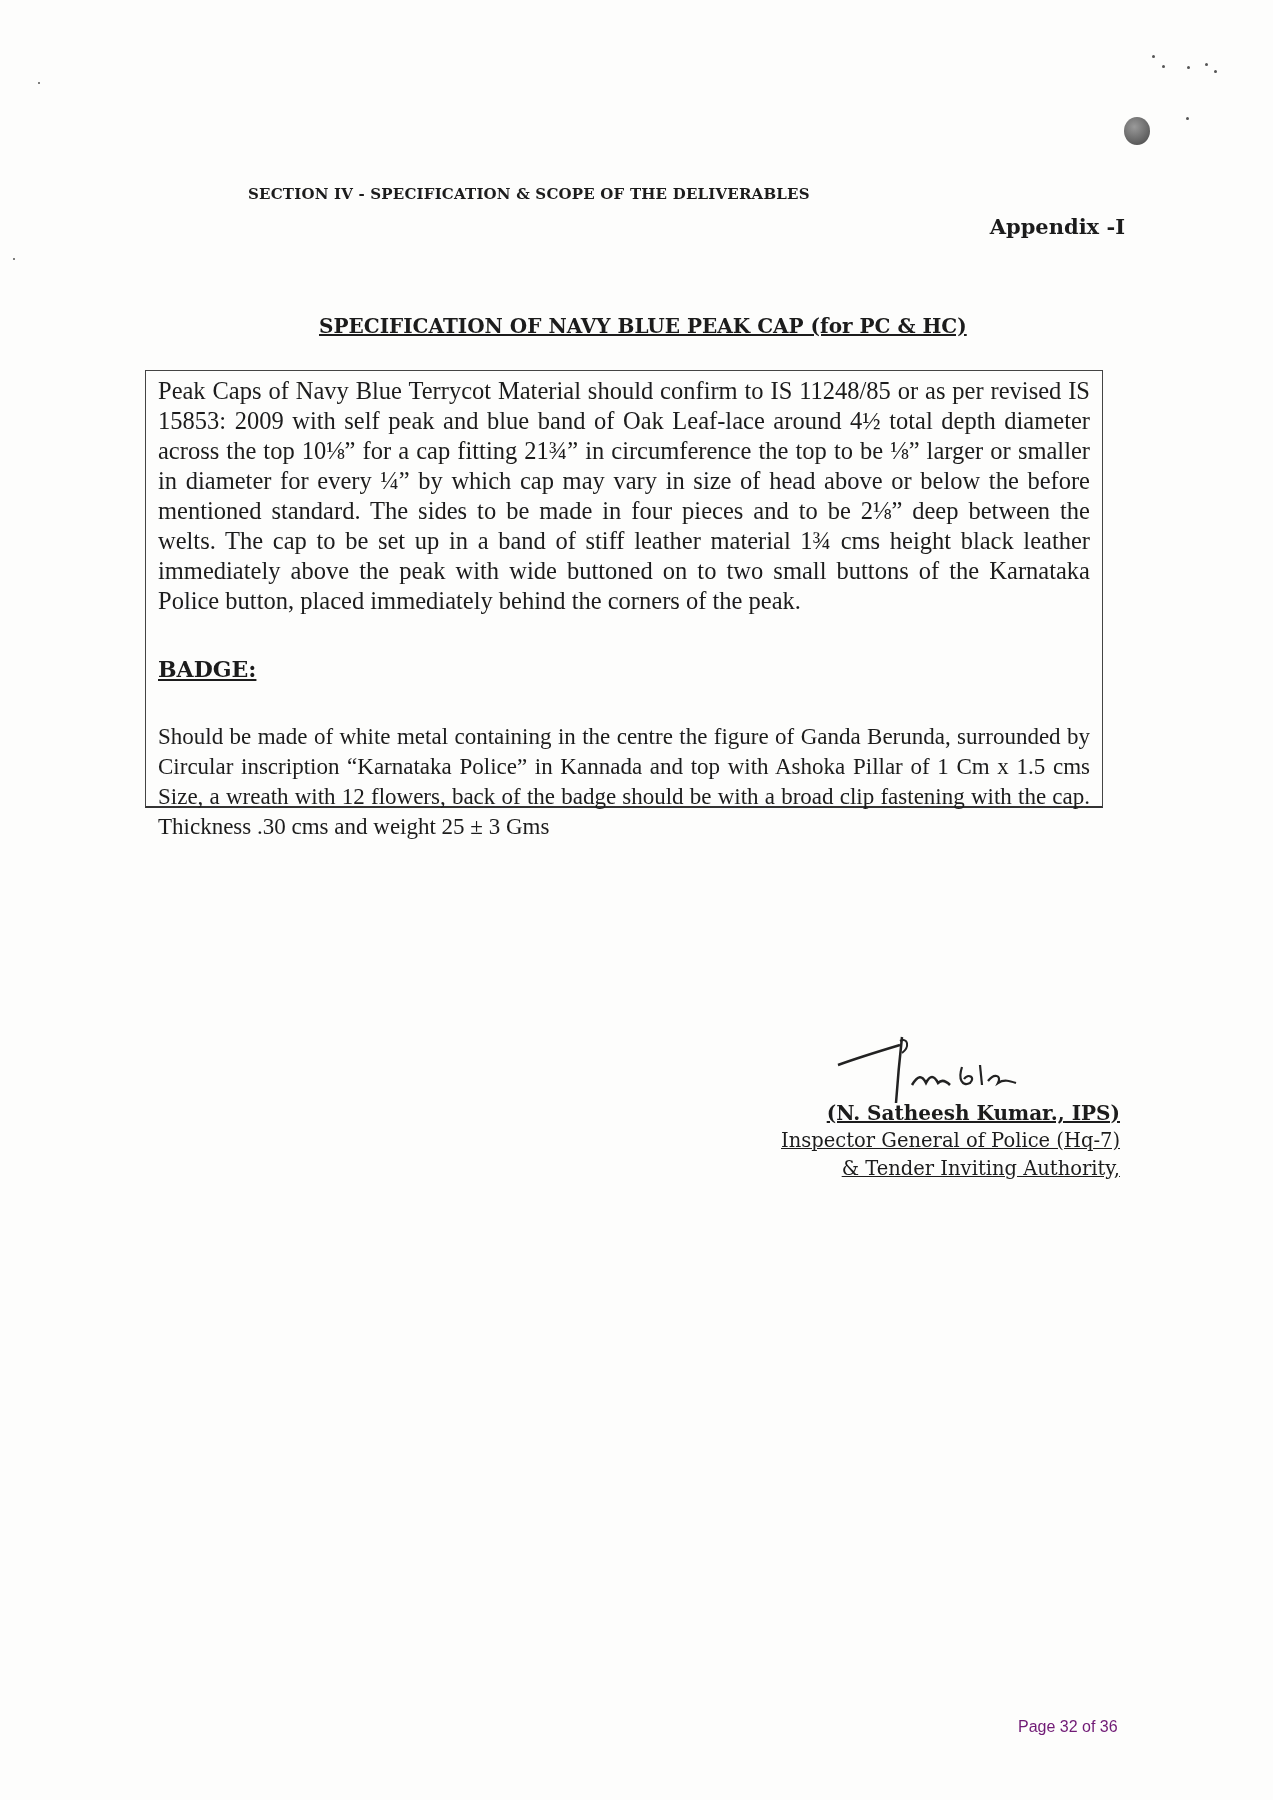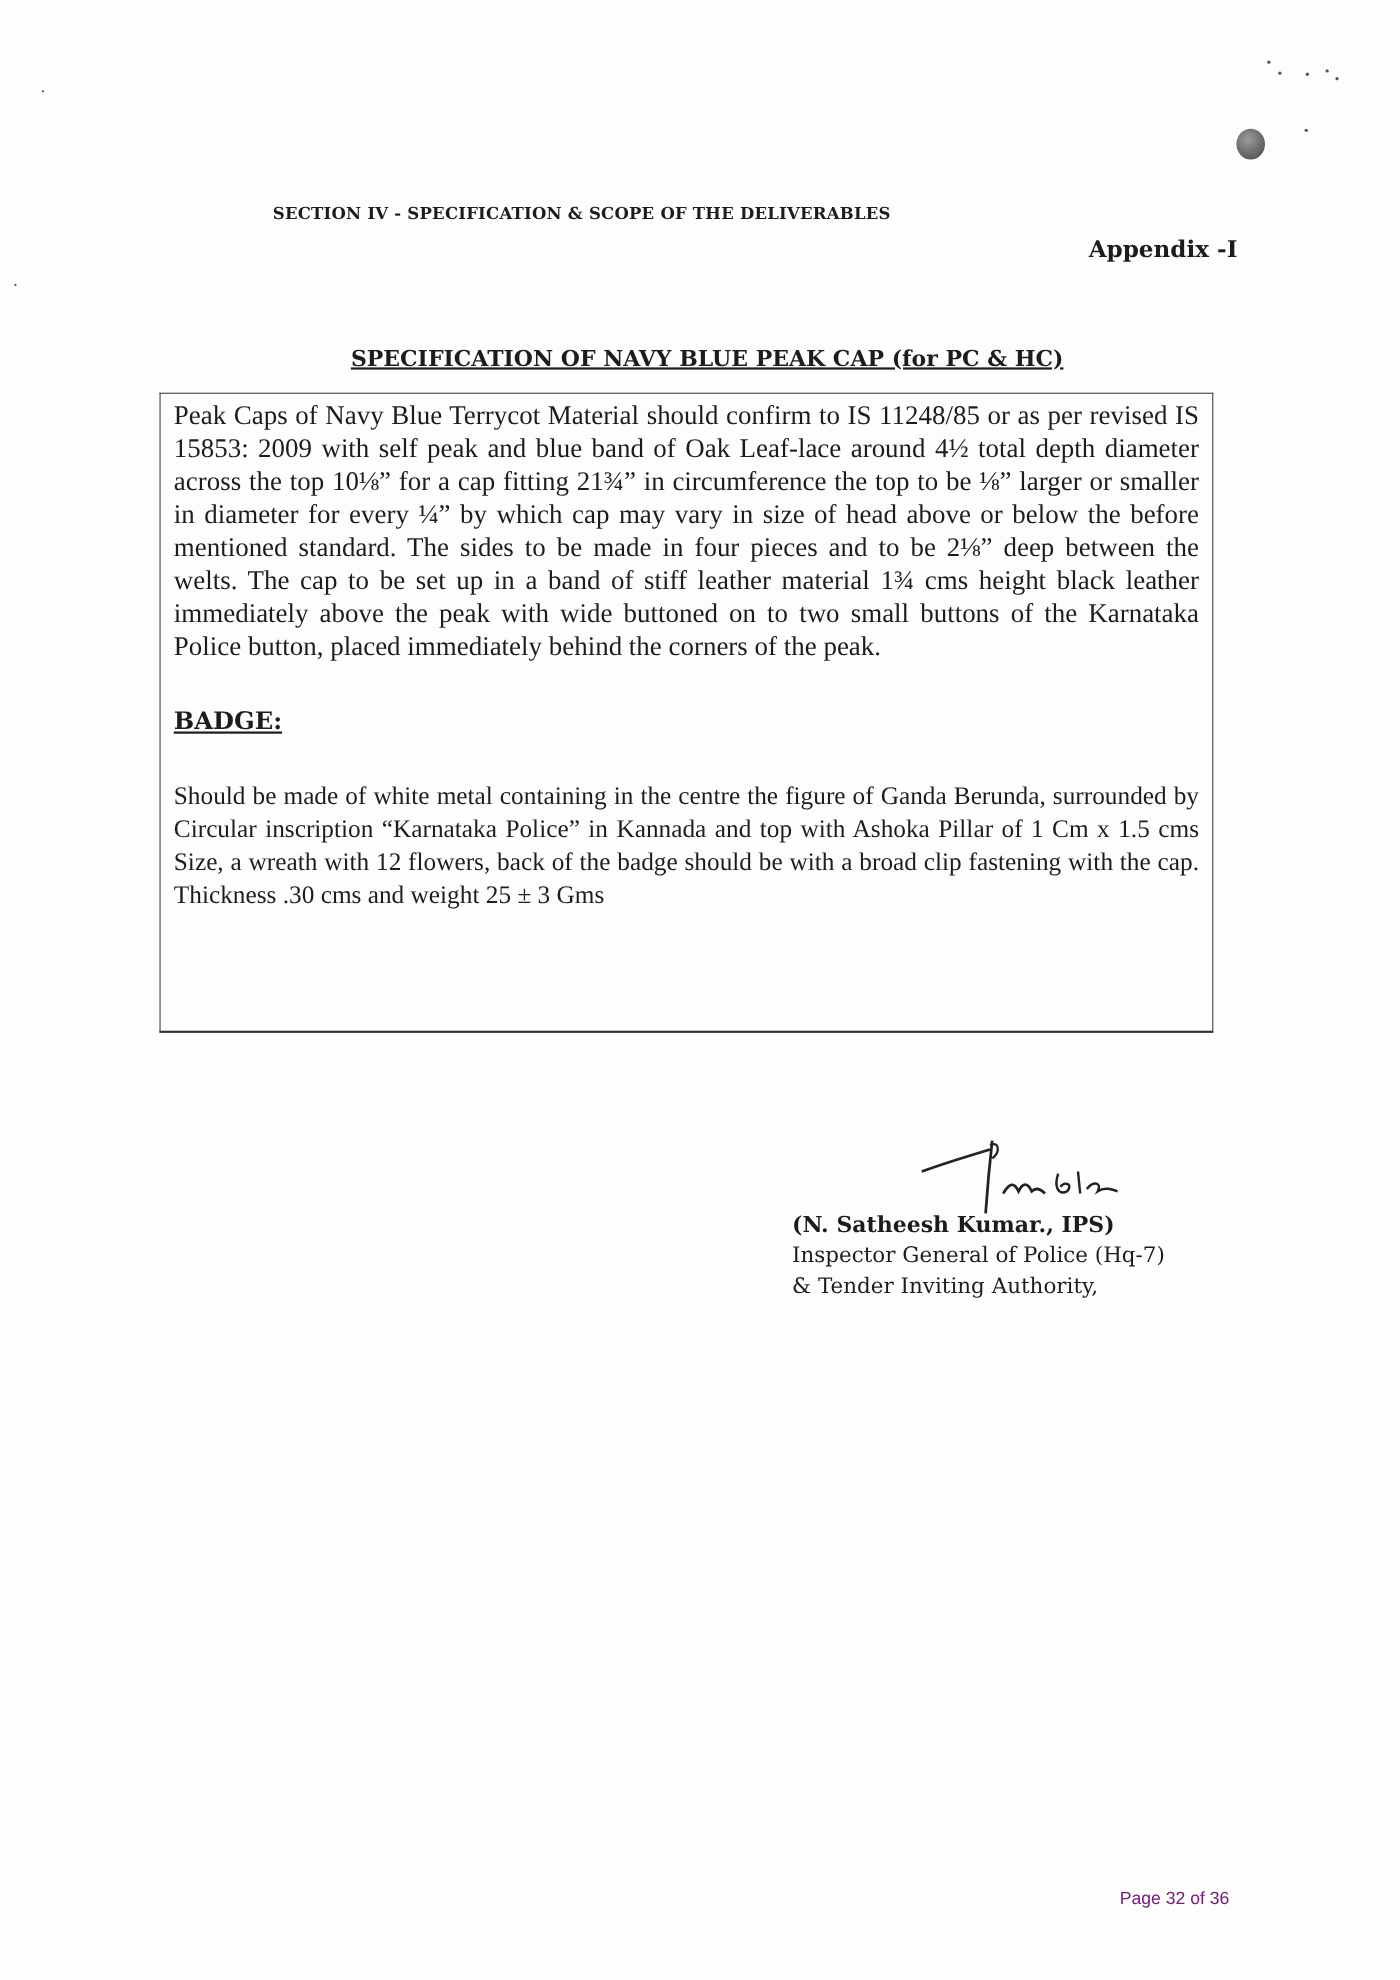--- a/index.html
+++ b/index.html
@@ -26,22 +26,22 @@
       position: absolute; right: 148px; top: 214px;
       font-size: 21px; font-weight: bold; white-space: nowrap;
     }
     .spec-heading {
       position: absolute; left: 281px; top: 314px;
       font-size: 20px; font-weight: bold; text-decoration: underline;
       white-space: nowrap;
       margin-left: 38px;
     }
     .spec-box {
-      position: absolute; left: 145px; top: 357px;
-      width: 958px; height: 582px;
+      position: absolute; left: 145px; top: 370px;
+      width: 958px; height: 438px;
       border: 1.5px solid #444;
       border-bottom: 2.5px solid #333;
       box-sizing: border-box;
       padding: 5px 12px 0 12px;
     }
     .para {
       font-size: 23px; line-height: 30px;
       text-align: justify; margin: 0;
       font-family: "Liberation Serif", serif;
     }
@@ -49,21 +49,21 @@
     .badge-heading {
       margin-top: 40px; font-size: 22px; font-weight: bold;
       text-decoration: underline; font-family: "DejaVu Serif", serif;
     }
     .para.p2 { margin-top: 40px; font-size: 23px; }
     .signature {
       position: absolute; left: 830px; top: 1035px; width: 260px; height: 70px;
     }
     .sign-block {
       position: absolute; left: 720px; top: 1099px; width: 400px;
-      text-align: left; font-size: 20px; line-height: 28px;
+      text-align: right; font-size: 20px; line-height: 28px; text-decoration: underline;
     }
     .sign-name { font-weight: bold; font-size: 20px; }
     .sign-line { font-family: "DejaVu Serif", serif; font-size: 19.5px; }
     .page-number {
       position: absolute; left: 1018px; top: 1718px;
       font-family: "Liberation Sans", sans-serif; font-size: 16px; color: #701a75;
     }
   </style>
 </head>
 <body>

